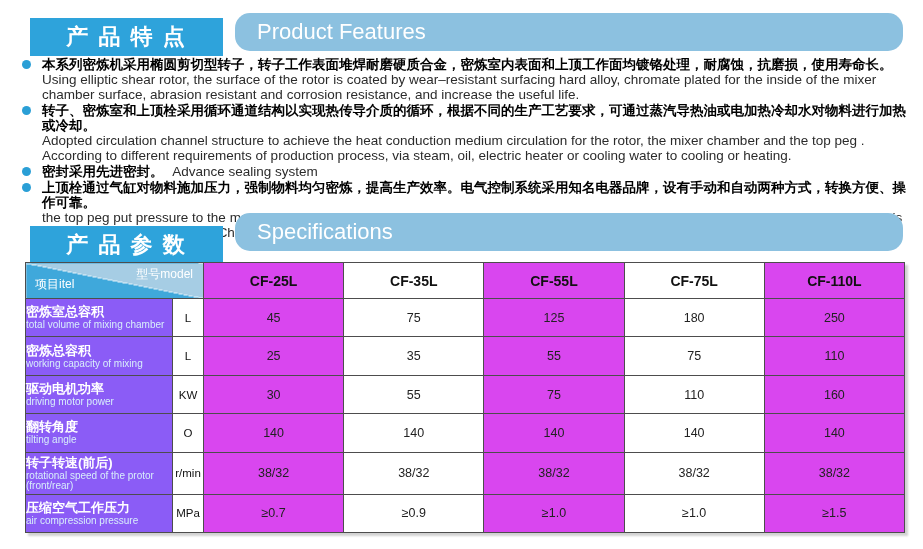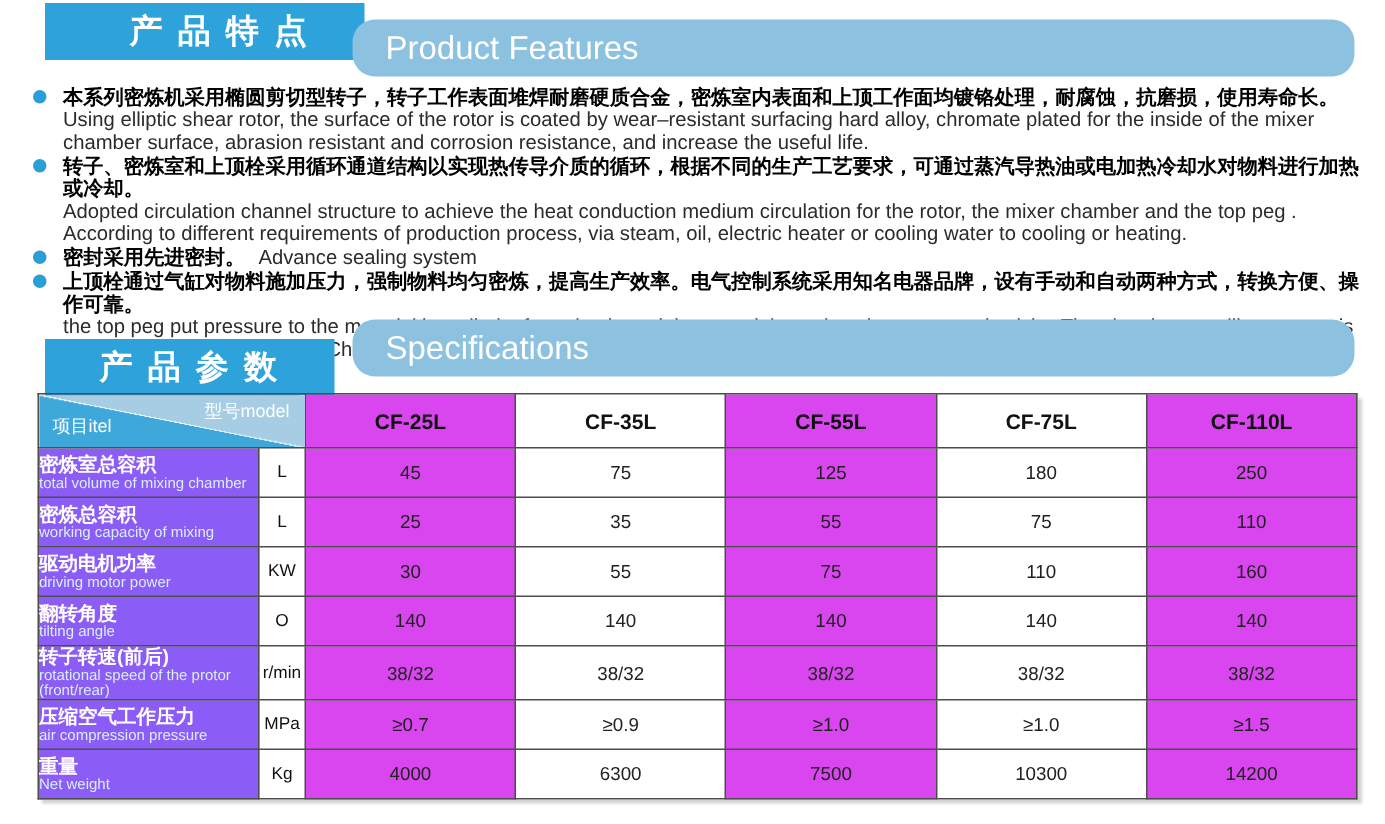--- a/index.html
+++ b/index.html
@@ -16,21 +16,21 @@
     display:flex;align-items:center;justify-content:center;
     font-size:22px;font-weight:bold;letter-spacing:2px;
   }
   .banner-light{
     position:absolute;left:235px;width:668px;height:38px;
     background:#8cc1e0;color:#ffffff;
     display:flex;align-items:center;
     padding-left:22px;box-sizing:border-box;
     font-size:22px;font-weight:400;border-radius:15px;
   }
-  #features-banner-dark{top:2px;padding-left:20px;}
+  #features-banner-dark{top:18px;}
   #features-banner-light{top:13px;}
   #specs-banner-dark{top:226px;}
   #specs-banner-light{top:213px;}
 
   
   .features-list{
     position:absolute;left:20px;top:57px;width:888px;
     font-size:13.5px;line-height:15px;
   }
   .feature-item{display:flex;margin:0 0 1px 0;}
@@ -244,27 +244,15 @@
             <div class="label-cn">压缩空气工作压力</div>
             <div class="label-en">air compression pressure</div>
           </td>
           <td class="unit-cell">MPa</td>
           <td class="value-cell col-blue">≥0.7</td>
           <td class="value-cell col-white">≥0.9</td>
           <td class="value-cell col-blue">≥1.0</td>
           <td class="value-cell col-white">≥1.0</td>
           <td class="value-cell col-blue">≥1.5</td>
         </tr>
-        <tr class="data-row">
-          <td class="label-cell">
-            <div class="label-cn">重量</div>
-            <div class="label-en">Net weight</div>
-          </td>
-          <td class="unit-cell">Kg</td>
-          <td class="value-cell col-blue">4000</td>
-          <td class="value-cell col-white">6300</td>
-          <td class="value-cell col-blue">7500</td>
-          <td class="value-cell col-white">10300</td>
-          <td class="value-cell col-blue">14200</td>
-        </tr>
       </tbody>
   </table>
 </div>
 
 </body></html>

